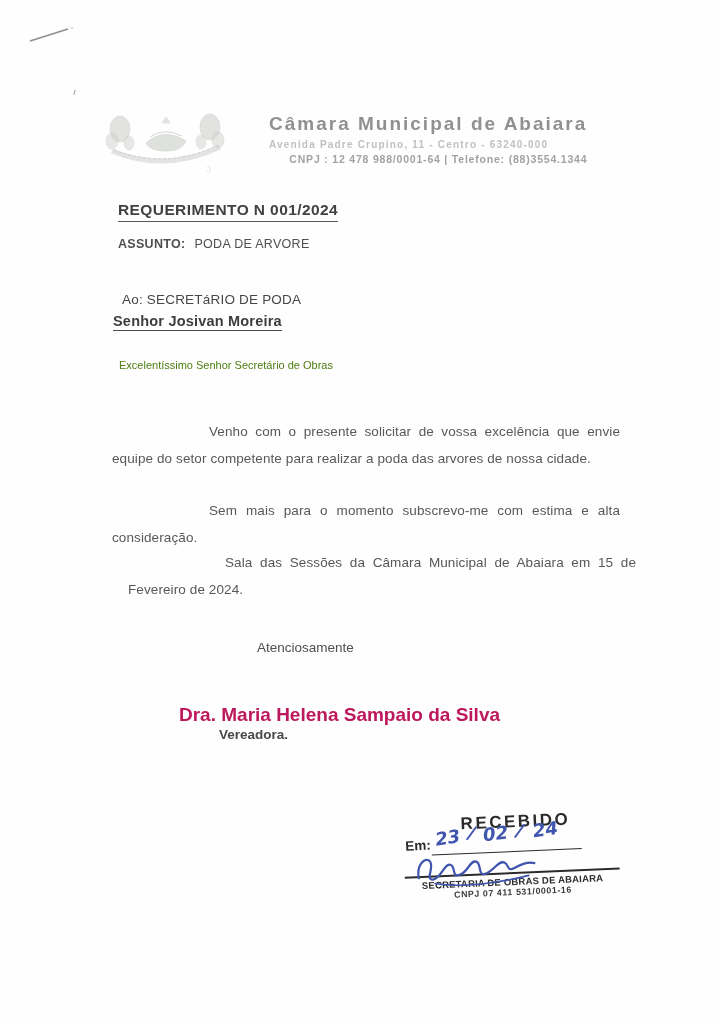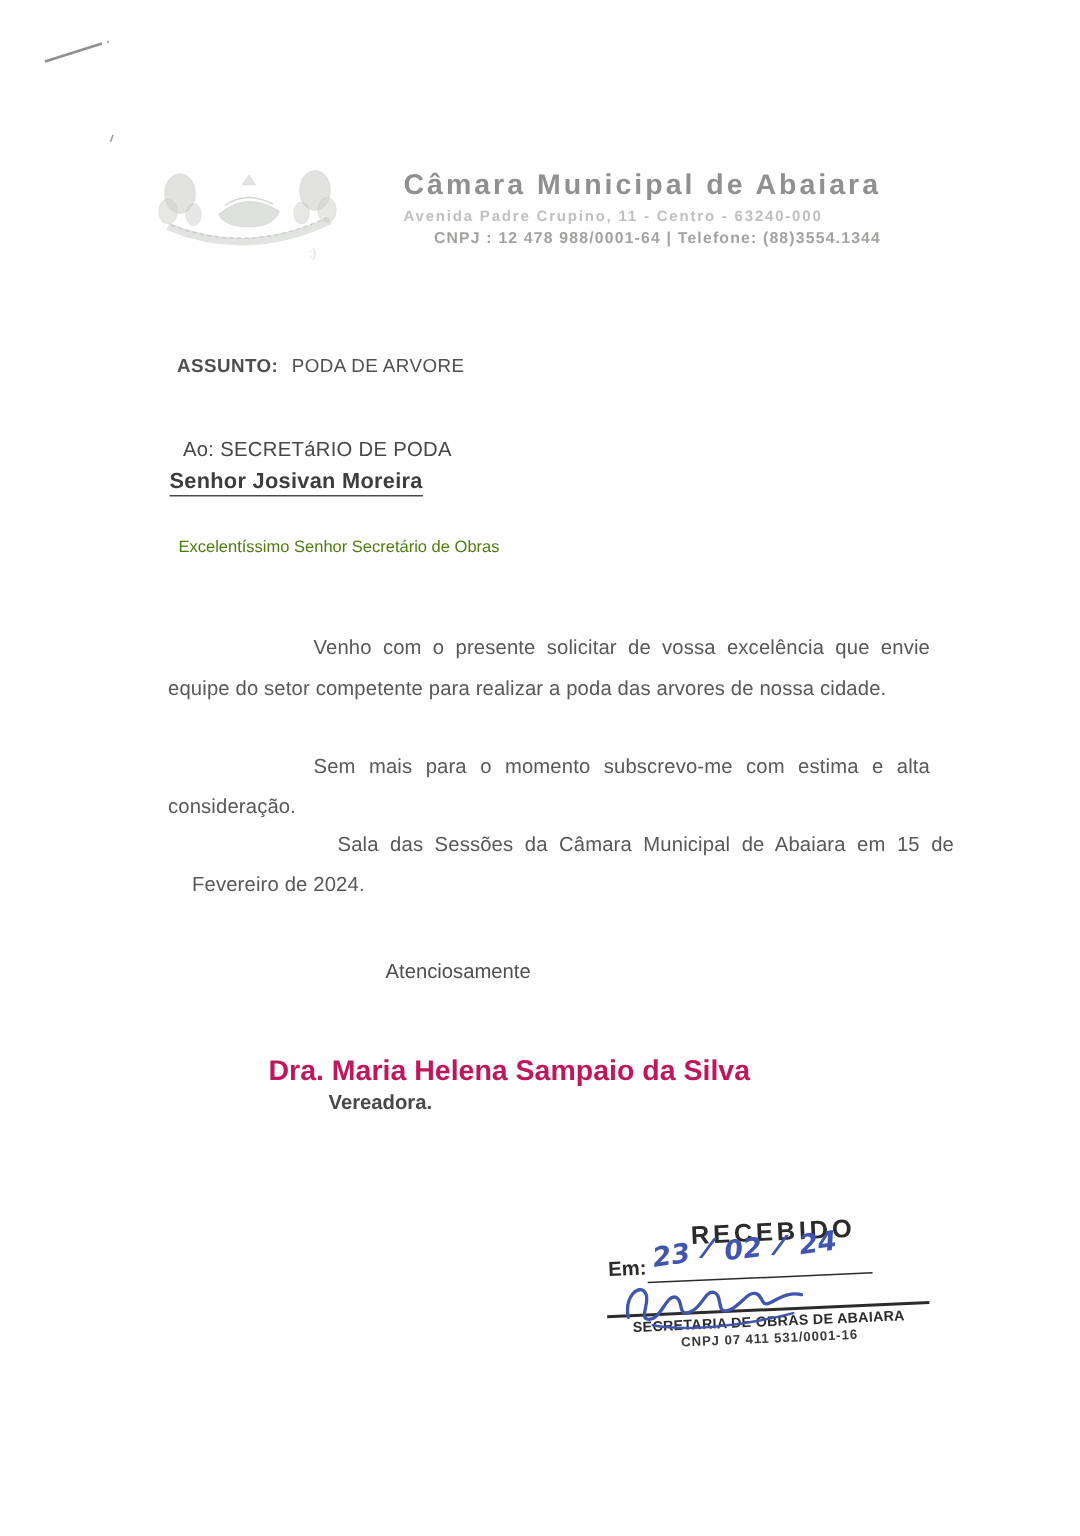--- a/index.html
+++ b/index.html
@@ -91,20 +91,21 @@
     <path d="M16,49 q52,20 104,-5" fill="none" stroke="#8e948b" stroke-width="1" opacity=".6" stroke-dasharray="3,2"></path>
     <text x="108" y="70" font-size="8" fill="#b5b5b5" opacity=".8">;)</text>
   </svg>
 
   <div class="header-text">
     <div class="org-name">Câmara Municipal de Abaiara</div>
     <div class="addr-line">Avenida Padre Crupino, 11 - Centro - 63240-000</div>
     <div class="contact-line">CNPJ : 12 478 988/0001-64 | Telefone: (88)3554.1344</div>
   </div>
 
+  <div class="doc-title">REQUERIMENTO N 001/2024</div>
   <div class="subject">
     <span class="lbl">ASSUNTO:</span><span>PODA DE ARVORE</span>
   </div>
 
   <div class="to-line">Ao: SECRETáRIO DE PODA</div>
   <div class="name-line">Senhor Josivan Moreira</div>
   <div class="salutation">Excelentíssimo Senhor Secretário de Obras</div>
 
   <p class="para p2">Sem mais para o momento subscrevo-me com estima e alta consideração.</p>
   <p class="para p1">Venho com o presente solicitar de vossa excelência que envie equipe do setor competente para realizar a poda das arvores de nossa cidade.</p>

